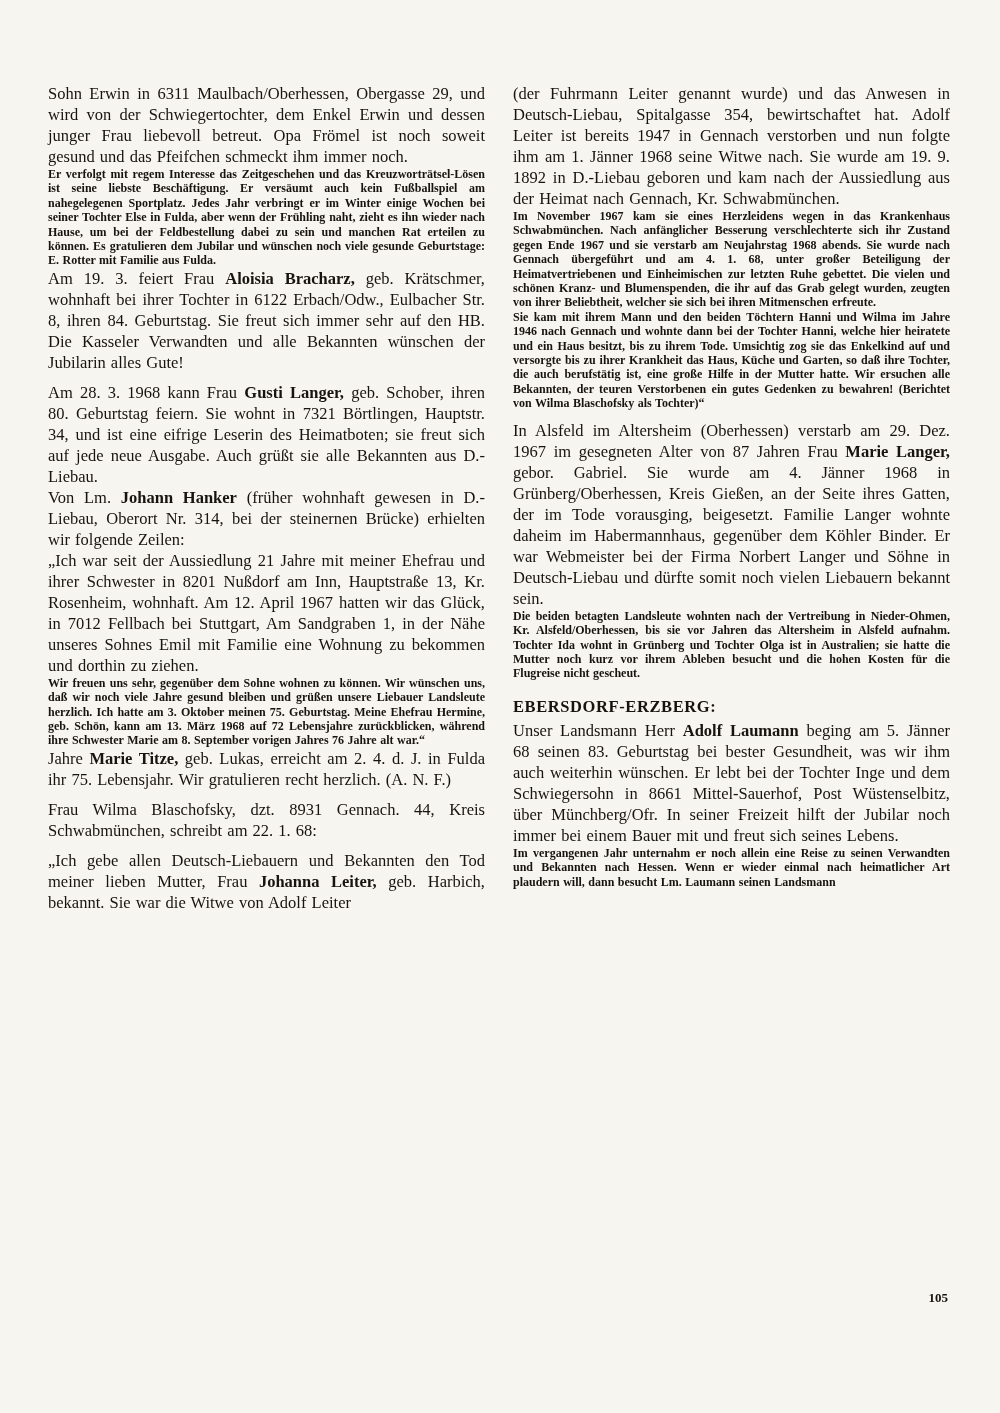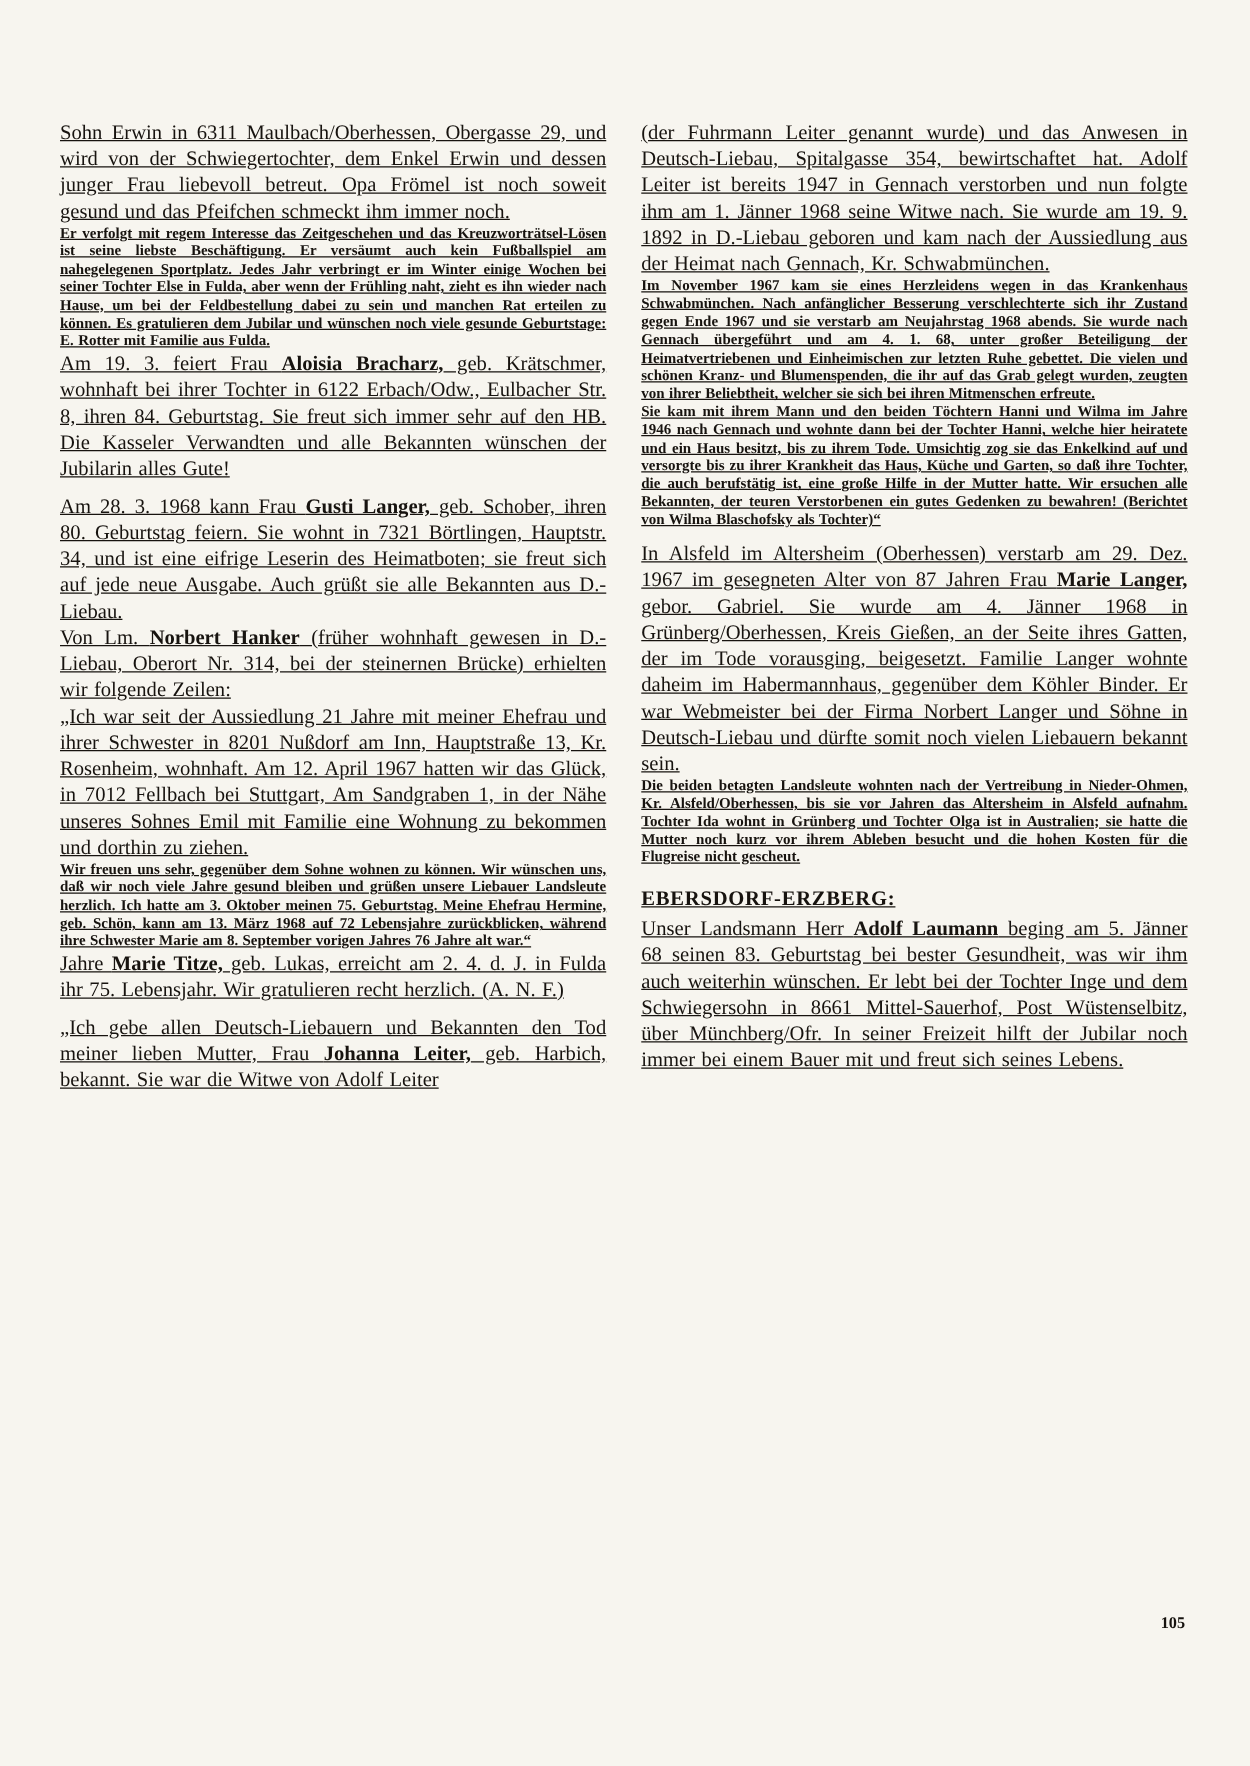--- a/index.html
+++ b/index.html
@@ -12,26 +12,25 @@
     width: 1000px;
     height: 1413px;
     margin: 0 auto;
     background: #f7f5ef;
     color: #17130f;
     font-family: "Liberation Serif", "DejaVu Serif", serif;
     overflow: hidden;
   }
   .content {
     position: absolute;
-    top: 95px;
+    top: 83px;
     left: 48px;
     width: 902px;
     display: flex;
     gap: 28px;
-    text-decoration: underline;
   }
   .col {
     width: 437px;
   }
   .col p { margin: 0; text-align: justify; }
   p.large {
     font-size: 16.5px;
     line-height: 21px;
     word-spacing: 1px;
   }
@@ -60,30 +59,32 @@
 </head>
 <body>
 
 <div class="page">
   <div class="content">
     <div class="col">
         <p class="large"><span>Sohn Erwin in 6311 Maulbach/Oberhessen, Obergasse 29, und wird von der Schwiegertochter, dem Enkel Erwin und dessen junger Frau liebevoll betreut. Opa Frömel ist noch soweit gesund und das Pfeifchen schmeckt ihm immer noch.</span></p>
         <p class="small"><span>Er verfolgt mit regem Interesse das Zeitgeschehen und das Kreuzworträtsel-Lösen ist seine liebste Beschäftigung. Er versäumt auch kein Fußballspiel am nahegelegenen Sportplatz. Jedes Jahr verbringt er im Winter einige Wochen bei seiner Tochter Else in Fulda, aber wenn der Frühling naht, zieht es ihn wieder nach Hause, um bei der Feldbestellung dabei zu sein und manchen Rat erteilen zu können. Es gratulieren dem Jubilar und wünschen noch viele gesunde Geburtstage: E. Rotter mit Familie aus Fulda.</span></p>
         <p class="large"><span>Am 19. 3. feiert Frau </span><b>Aloisia Bracharz,</b><span> geb. Krätschmer, wohnhaft bei ihrer Tochter in 6122 Erbach/Odw., Eulbacher Str. 8, ihren 84. Geburtstag. Sie freut sich immer sehr auf den HB. Die Kasseler Verwandten und alle Bekannten wünschen der Jubilarin alles Gute!</span></p>
         <p class="large gap"><span>Am 28. 3. 1968 kann Frau </span><b>Gusti Langer,</b><span> geb. Schober, ihren 80. Geburtstag feiern. Sie wohnt in 7321 Börtlingen, Hauptstr. 34, und ist eine eifrige Leserin des Heimatboten; sie freut sich auf jede neue Ausgabe. Auch grüßt sie alle Bekannten aus D.-Liebau.</span></p>
-        <p class="large"><span>Von Lm. </span><b>Norbert Hanker</b><span> (früher wohnhaft gewesen in D.-Liebau, Oberort Nr. 314, bei der steinernen Brücke) erhielten wir folgende Zeilen:</span></p>
+        <p class="large"><span>Von Lm. </span><b>Johann Hanker</b><span> (früher wohnhaft gewesen in D.-Liebau, Oberort Nr. 314, bei der steinernen Brücke) erhielten wir folgende Zeilen:</span></p>
         <p class="large"><span>„Ich war seit der Aussiedlung 21 Jahre mit meiner Ehefrau und ihrer Schwester in 8201 Nußdorf am Inn, Hauptstraße 13, Kr. Rosenheim, wohnhaft. Am 12. April 1967 hatten wir das Glück, in 7012 Fellbach bei Stuttgart, Am Sandgraben 1, in der Nähe unseres Sohnes Emil mit Familie eine Wohnung zu bekommen und dorthin zu ziehen.</span></p>
         <p class="small"><span>Wir freuen uns sehr, gegenüber dem Sohne wohnen zu können. Wir wünschen uns, daß wir noch viele Jahre gesund bleiben und grüßen unsere Liebauer Landsleute herzlich. Ich hatte am 3. Oktober meinen 75. Geburtstag. Meine Ehefrau Hermine, geb. Schön, kann am 13. März 1968 auf 72 Lebensjahre zurückblicken, während ihre Schwester Marie am 8. September vorigen Jahres 76 Jahre alt war.“</span></p>
         <p class="large"><span>Jahre </span><b>Marie Titze,</b><span> geb. Lukas, erreicht am 2. 4. d. J. in Fulda ihr 75. Lebensjahr. Wir gratulieren recht herzlich. (A. N. F.)</span></p>
+        <p class="large gap"><span>Frau Wilma Blaschofsky, dzt. 8931 Gennach. 44, Kreis Schwabmünchen, schreibt am 22. 1. 68:</span></p>
         <p class="large gap"><span>„Ich gebe allen Deutsch-Liebauern und Bekannten den Tod meiner lieben Mutter, Frau </span><b>Johanna Leiter,</b><span> geb. Harbich, bekannt. Sie war die Witwe von Adolf Leiter</span></p>
       </div>
     <div class="col">
         <p class="large"><span>(der Fuhrmann Leiter genannt wurde) und das Anwesen in Deutsch-Liebau, Spitalgasse 354, bewirtschaftet hat. Adolf Leiter ist bereits 1947 in Gennach verstorben und nun folgte ihm am 1. Jänner 1968 seine Witwe nach. Sie wurde am 19. 9. 1892 in D.-Liebau geboren und kam nach der Aussiedlung aus der Heimat nach Gennach, Kr. Schwabmünchen.</span></p>
         <p class="small"><span>Im November 1967 kam sie eines Herzleidens wegen in das Krankenhaus Schwabmünchen. Nach anfänglicher Besserung verschlechterte sich ihr Zustand gegen Ende 1967 und sie verstarb am Neujahrstag 1968 abends. Sie wurde nach Gennach übergeführt und am 4. 1. 68, unter großer Beteiligung der Heimatvertriebenen und Einheimischen zur letzten Ruhe gebettet. Die vielen und schönen Kranz- und Blumenspenden, die ihr auf das Grab gelegt wurden, zeugten von ihrer Beliebtheit, welcher sie sich bei ihren Mitmenschen erfreute.</span></p>
         <p class="small"><span>Sie kam mit ihrem Mann und den beiden Töchtern Hanni und Wilma im Jahre 1946 nach Gennach und wohnte dann bei der Tochter Hanni, welche hier heiratete und ein Haus besitzt, bis zu ihrem Tode. Umsichtig zog sie das Enkelkind auf und versorgte bis zu ihrer Krankheit das Haus, Küche und Garten, so daß ihre Tochter, die auch berufstätig ist, eine große Hilfe in der Mutter hatte. Wir ersuchen alle Bekannten, der teuren Verstorbenen ein gutes Gedenken zu bewahren! (Berichtet von Wilma Blaschofsky als Tochter)“</span></p>
         <p class="large gap"><span>In Alsfeld im Altersheim (Oberhessen) verstarb am 29. Dez. 1967 im gesegneten Alter von 87 Jahren Frau </span><b>Marie Langer,</b><span> gebor. Gabriel. Sie wurde am 4. Jänner 1968 in Grünberg/Oberhessen, Kreis Gießen, an der Seite ihres Gatten, der im Tode vorausging, beigesetzt. Familie Langer wohnte daheim im Habermannhaus, gegenüber dem Köhler Binder. Er war Webmeister bei der Firma Norbert Langer und Söhne in Deutsch-Liebau und dürfte somit noch vielen Liebauern bekannt sein.</span></p>
         <p class="small"><span>Die beiden betagten Landsleute wohnten nach der Vertreibung in Nieder-Ohmen, Kr. Alsfeld/Oberhessen, bis sie vor Jahren das Altersheim in Alsfeld aufnahm. Tochter Ida wohnt in Grünberg und Tochter Olga ist in Australien; sie hatte die Mutter noch kurz vor ihrem Ableben besucht und die hohen Kosten für die Flugreise nicht gescheut.</span></p>
         <h3 class="heading"><span>EBERSDORF-ERZBERG:</span></h3>
         <p class="large"><span>Unser Landsmann Herr </span><b>Adolf Laumann</b><span> beging am 5. Jänner 68 seinen 83. Geburtstag bei bester Gesundheit, was wir ihm auch weiterhin wünschen. Er lebt bei der Tochter Inge und dem Schwiegersohn in 8661 Mittel-Sauerhof, Post Wüstenselbitz, über Münchberg/Ofr. In seiner Freizeit hilft der Jubilar noch immer bei einem Bauer mit und freut sich seines Lebens.</span></p>
+        <p class="small"><span>Im vergangenen Jahr unternahm er noch allein eine Reise zu seinen Verwandten und Bekannten nach Hessen. Wenn er wieder einmal nach heimatlicher Art plaudern will, dann besucht Lm. Laumann seinen Landsmann</span></p>
       </div>
   </div>
   <div class="page-number">105</div>
 </div>
 
 </body></html>

